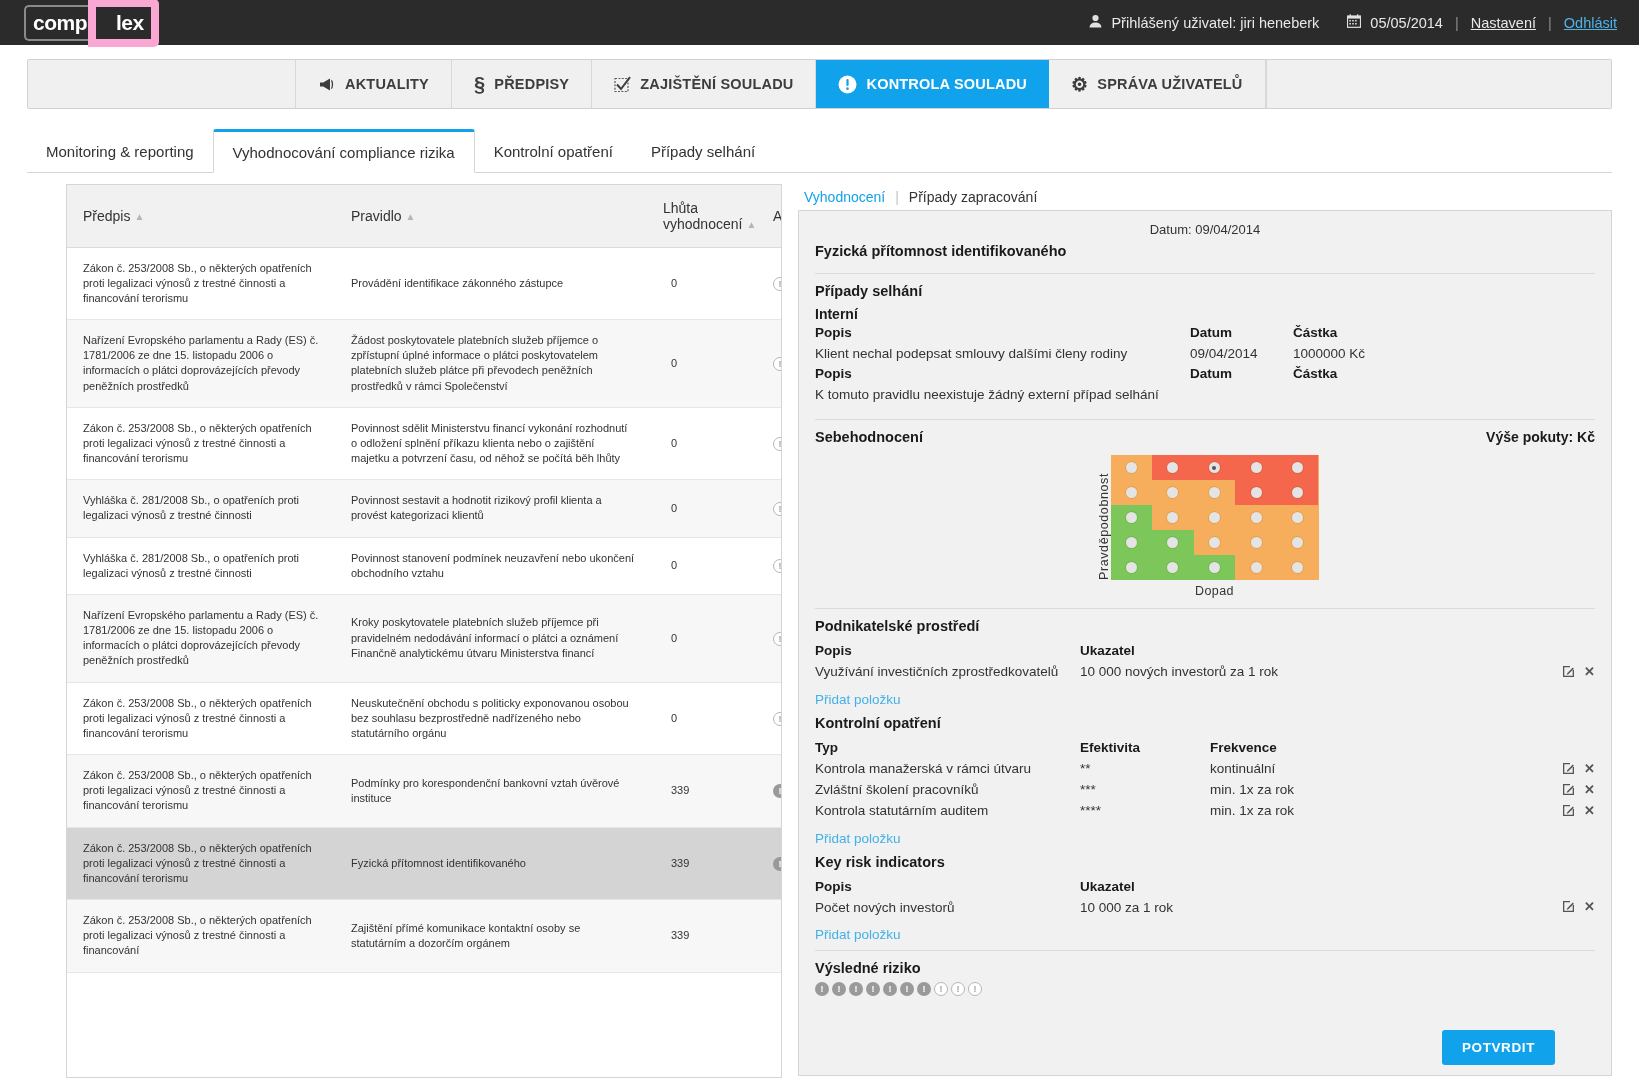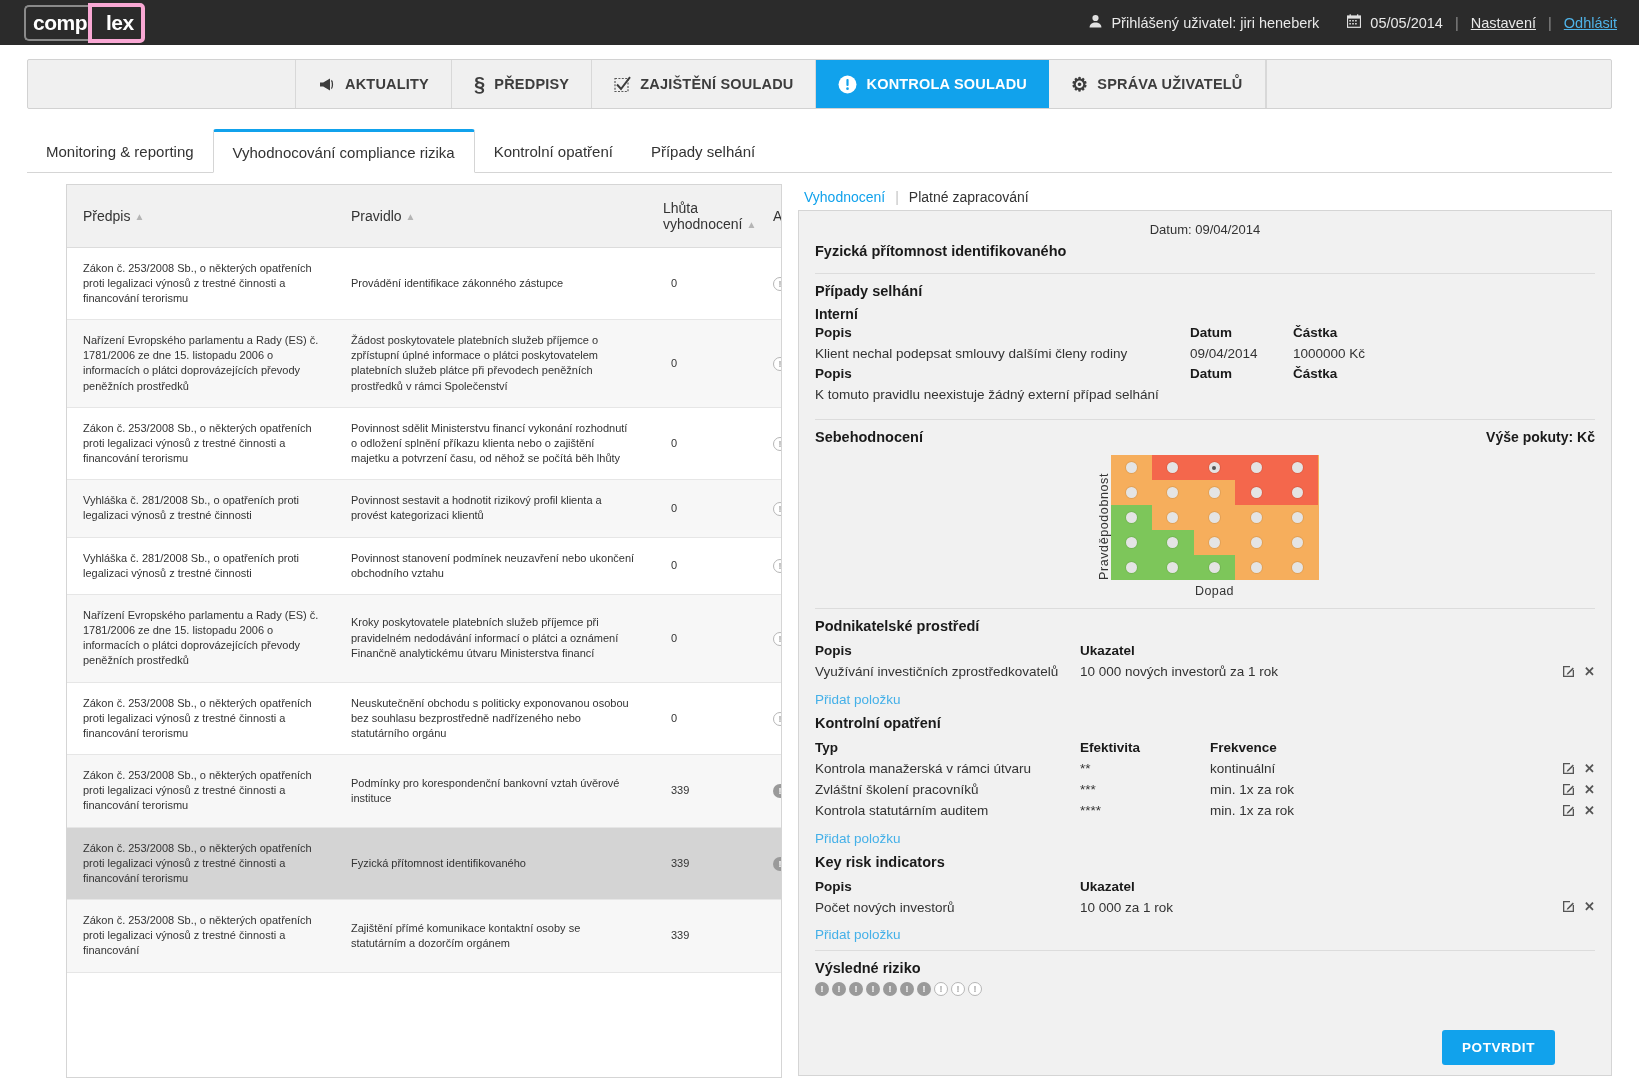--- a/index.html
+++ b/index.html
@@ -37,23 +37,23 @@
   .logo .lg-a {
     color: #ffffff;
     border: 2px solid #8a8a8a;
     border-right: none;
     border-radius: 5px 0 0 5px;
     padding: 5px 1px 6px 7px;
     background: #2b2b2b;
   }
   .logo .lg-b {
     color: #ffffff;
-    border: 4px solid #f9a8d4;
+    border: 8px solid #f9a8d4;
     border-radius: 0 5px 5px 0;
-    padding: 5px 7px 6px 14px;
+    padding: 5px 7px 6px 20px;
     background: #2b2b2b;
   }
   .topbar-right {
     margin-left: auto;
     display: flex;
     align-items: center;
     gap: 9px;
     font-size: 14.5px;
     white-space: nowrap;
   }
@@ -545,21 +545,21 @@
               <td class="col-riziko"></td>
             </tr>
           </tbody>
       </table>
     </div>
 
     <div class="right-panel">
       <div class="rp-tabs">
         <span class="rp-tab">Vyhodnocení</span>
         <span class="rp-tabsep">|</span>
-        <span class="rp-tab plain">Platné zapracování</span>
+        <span class="rp-tab plain">Případy zapracování</span>
       </div>
 
       <div class="rp-body">
         <div class="rp-date">Datum: 09/04/2014</div>
         <div class="rp-title">Fyzická přítomnost identifikovaného</div>
         <div class="hr"></div>
 
         
         <div class="sec-head">Případy selhání</div>
         <div class="sub-head">Interní</div>

